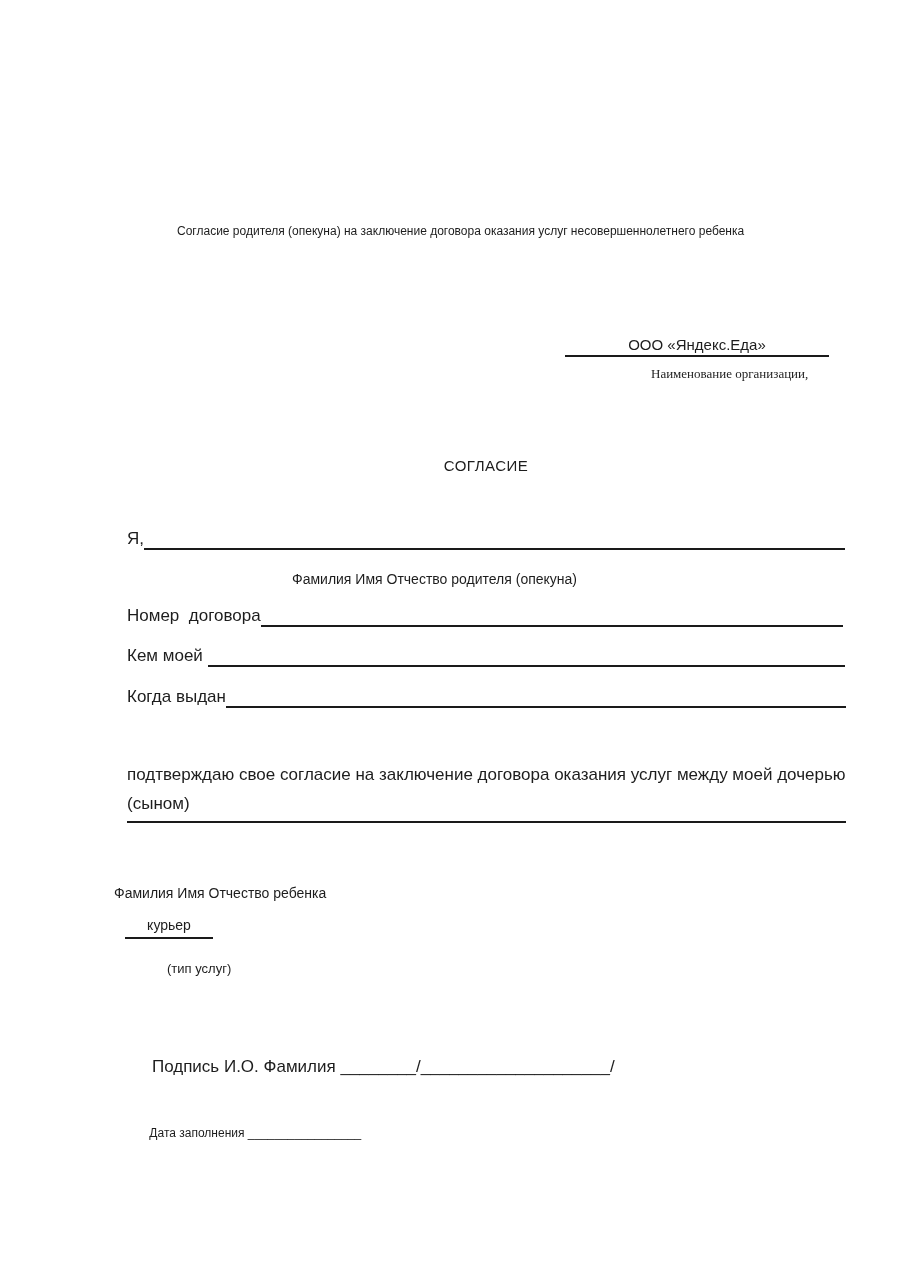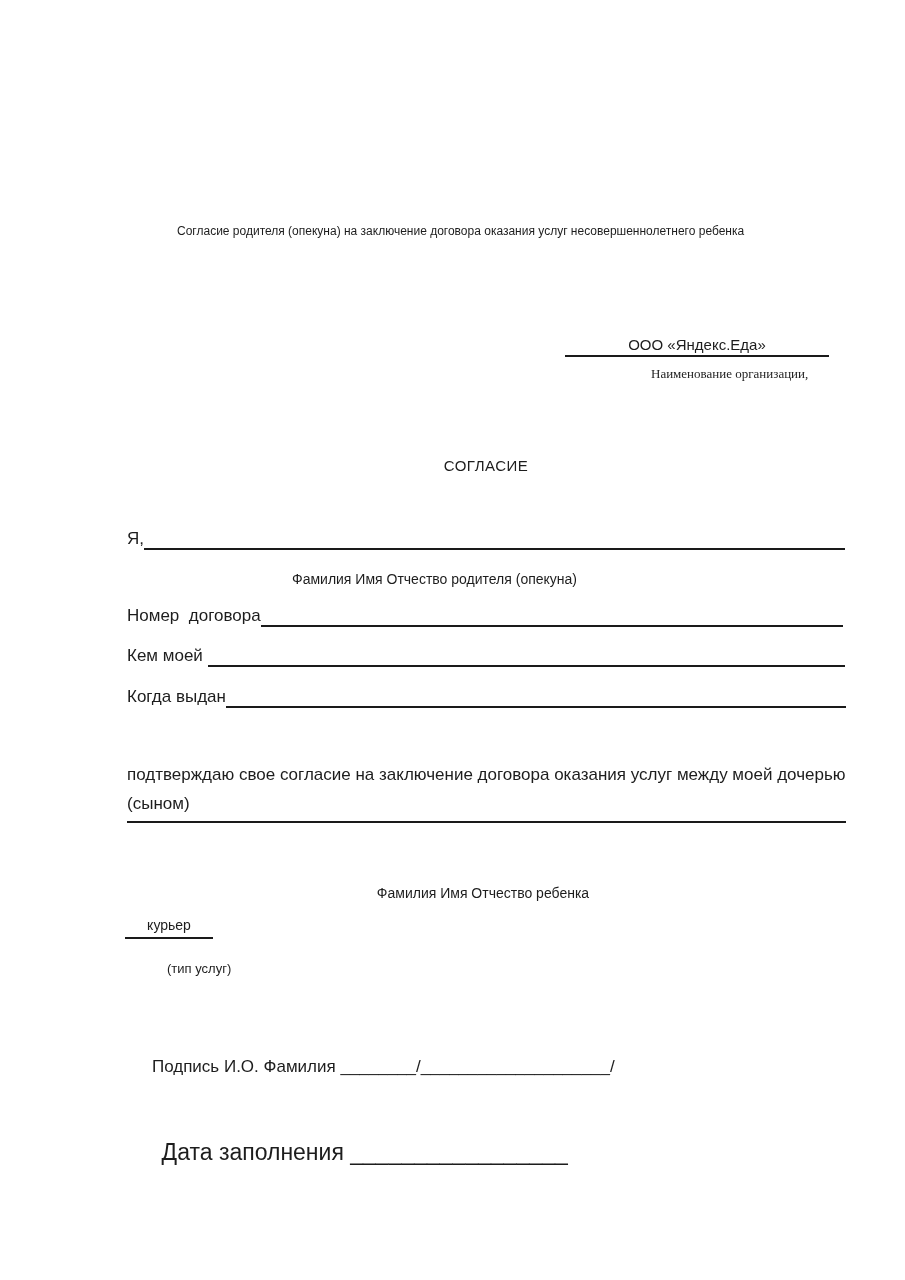--- a/index.html
+++ b/index.html
@@ -65,21 +65,21 @@
   .row-parent   { left: 127px; top: 528px; width: 718px; }
   .row-passport { left: 127px; top: 605px; width: 716px; }
   .row-issued-by   { left: 127px; top: 645px; width: 718px; }
   .row-issued-date { left: 127px; top: 686px; width: 719px; }
 
   .caption {
     font-size: 14px;
     white-space: nowrap;
   }
   .caption-parent { left: 292px; top: 571px; }
-  .caption-child  { left: 124px; top: 885px; width: 718px; text-align: center; }
+  .caption-child  { left: 114px; top: 885px; width: 718px; }
 
   .paragraph {
     left: 127px;
     top: 760px;
     width: 720px;
     font-size: 17px;
     line-height: 29px;
   }
   .child-line {
     left: 127px;
@@ -107,21 +107,21 @@
   }
   .signature-row {
     left: 133px;
     top: 1037px;
     font-size: 17px;
     white-space: pre;
   }
   .date-row {
     left: 136px;
     top: 1112px;
-    font-size: 23px;
+    font-size: 12px;
     white-space: pre;
   }
 </style>
 </head>
 <body>
 
 <div class="page">
 
   <div class="abs title">Согласие родителя (опекуна) на заключение договора оказания услуг несовершеннолетнего ребенка</div>
 

